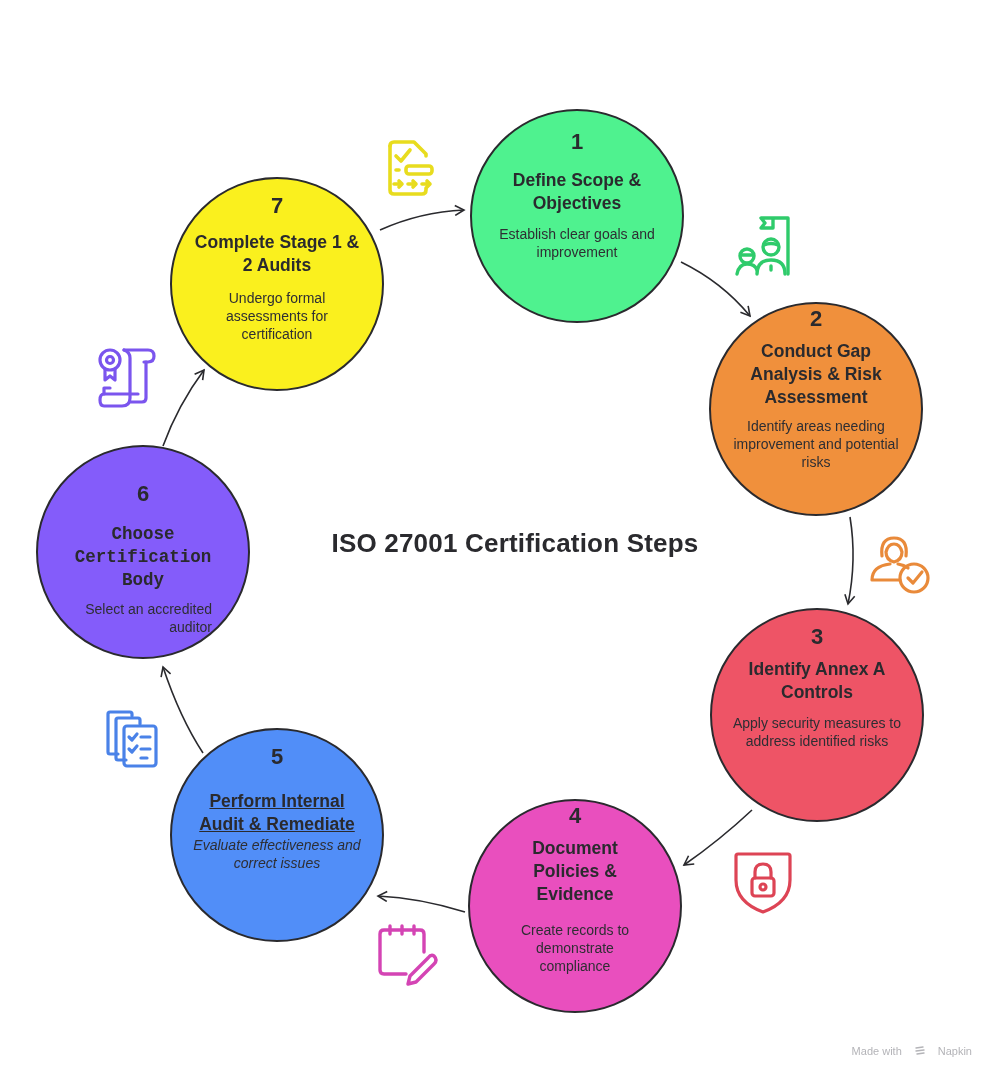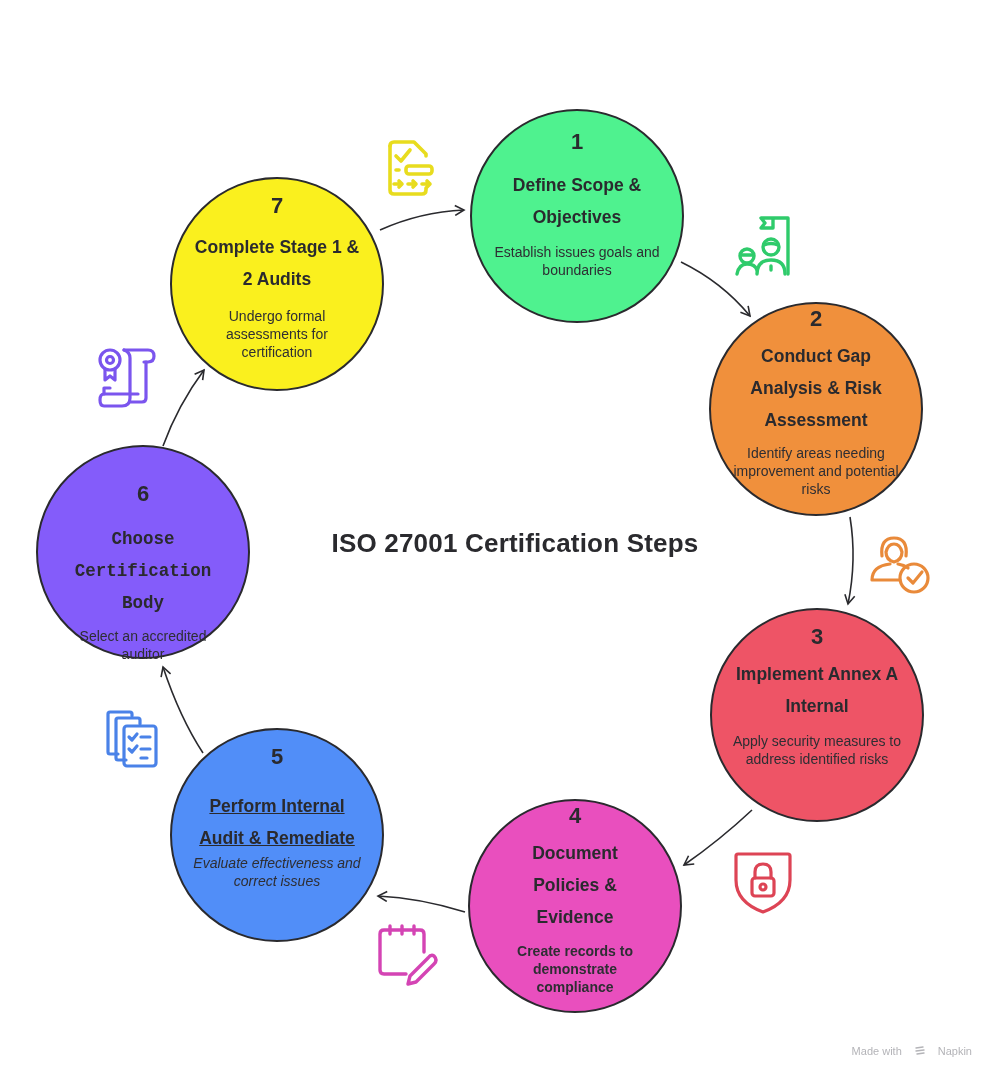--- a/index.html
+++ b/index.html
@@ -9,21 +9,21 @@
   }
   .canvas { position: absolute; left: 0; top: 0; width: 996px; height: 1080px; }
   svg.links { position: absolute; left: 0; top: 0; }
   .step {
     position: absolute; width: 214px; height: 214px; border-radius: 50%;
     border: 2px solid #2a2a2e; box-sizing: border-box;
     display: flex; flex-direction: column; align-items: center; justify-content: flex-start;
     text-align: center;
   }
   .step .num { font-weight: 700; font-size: 22px; margin-top: 18px; line-height: 26px; }
-  .step .title { font-weight: 700; font-size: 17.5px; line-height: 32px; margin-top: 14px; padding: 0 14px; }
+  .step .title { font-weight: 700; font-size: 17.5px; line-height: 23px; margin-top: 14px; padding: 0 14px; }
   .step .desc { font-size: 14px; line-height: 18px; margin-top: 10px; padding: 0 22px; color: #2e2e33; }
   .icon { position: absolute; }
   .main-title {
     position: absolute; left: 300px; top: 528px; width: 430px; text-align: center;
     font-weight: 700; font-size: 26px; color: #2a2a2e; letter-spacing: 0.2px;
   }
   .watermark {
     position: absolute; right: 24px; top: 1045px; font-size: 11px; color: #b4b4b8;
     display: flex; align-items: center; gap: 12px;
   }
@@ -44,51 +44,51 @@
     <path d="M850,517 Q857,560 848,604" fill="none" stroke="#2a2a2e" stroke-width="1.6" marker-end="url(#arrow)"></path>
     <path d="M752,810 Q720,840 684,865" fill="none" stroke="#2a2a2e" stroke-width="1.6" marker-end="url(#arrow)"></path>
     <path d="M465,912 Q420,898 378,896" fill="none" stroke="#2a2a2e" stroke-width="1.6" marker-end="url(#arrow)"></path>
     <path d="M203,753 Q180,718 163,667" fill="none" stroke="#2a2a2e" stroke-width="1.6" marker-end="url(#arrow)"></path>
     <path d="M163,446 Q178,405 204,370" fill="none" stroke="#2a2a2e" stroke-width="1.6" marker-end="url(#arrow)"></path>
   </svg>
 
   <div class="step" style="left:470px; top:109px; background:#4FF28F;">
     <div class="num">1</div>
     <div class="title">Define Scope &amp; Objectives</div>
-    <div class="desc">Establish issues goals and boundaries</div>
+    <div class="desc">Establish clear goals and improvement</div>
   </div>
 
   <div class="step" style="left:709px; top:302px; background:#F0903C;">
     <div class="num" style="margin-top:2px;">2</div>
     <div class="title" style="margin-top:8px;">Conduct Gap Analysis &amp; Risk Assessment</div>
     <div class="desc" style="margin-top:8px; padding:0 18px;">Identify areas needing improvement and potential risks</div>
   </div>
 
   <div class="step" style="left:710px; top:608px; background:#EE5466;">
     <div class="num" style="margin-top:14px;">3</div>
-    <div class="title" style="margin-top:8px;">Implement Annex A Internal</div>
+    <div class="title" style="margin-top:8px;">Identify Annex A Controls</div>
     <div class="desc" style="padding:0 14px;">Apply security measures to address identified risks</div>
   </div>
 
   <div class="step" style="left:468px; top:799px; background:#E94FBE;">
     <div class="num" style="margin-top:2px;">4</div>
     <div class="title" style="margin-top:8px; padding:0 50px;">Document Policies &amp; Evidence</div>
-    <div class="desc" style="margin-top:9px; padding:0 44px;font-weight:bold;">Create records to demonstrate compliance</div>
+    <div class="desc" style="margin-top:15px; padding:0 44px;">Create records to demonstrate compliance</div>
   </div>
 
   <div class="step" style="left:170px; top:728px; background:#518EF8;">
     <div class="num" style="margin-top:14px;">5</div>
     <div class="title" style="margin-top:20px; padding:0 20px;text-decoration:underline;">Perform Internal Audit &amp; Remediate</div>
     <div class="desc" style="margin-top:0; padding:0 16px;font-style:italic;">Evaluate effectiveness and correct issues</div>
   </div>
 
   <div class="step" style="left:36px; top:445px; background:#845CFA;">
     <div class="num" style="margin-top:34px;">6</div>
     <div class="title" style="margin-top:16px; padding:0 26px;font-family:Liberation Mono, monospace;">Choose Certification Body</div>
-    <div class="desc" style="margin-top:8px; padding:0 36px;">Select an accredited auditor</div>
+    <div class="desc" style="margin-top:8px; padding:0 36px;text-align:right;">Select an accredited auditor</div>
   </div>
 
   <div class="step" style="left:170px; top:177px; background:#FAF01E;">
     <div class="num" style="margin-top:14px;">7</div>
     <div class="title" style="margin-top:12px; padding:0 20px;">Complete Stage 1 &amp; 2 Audits</div>
     <div class="desc" style="margin-top:12px; padding:0 42px;">Undergo formal assessments for certification</div>
   </div>
 
   <svg class="icon" style="left:384px; top:138px;" width="64" height="64" viewBox="0 0 64 64" fill="none" stroke="#E8DC1E" stroke-width="3.6" stroke-linecap="round" stroke-linejoin="round">
     <path d="M6 8 Q6 4 10 4 H30 L42 16 V18"></path>

